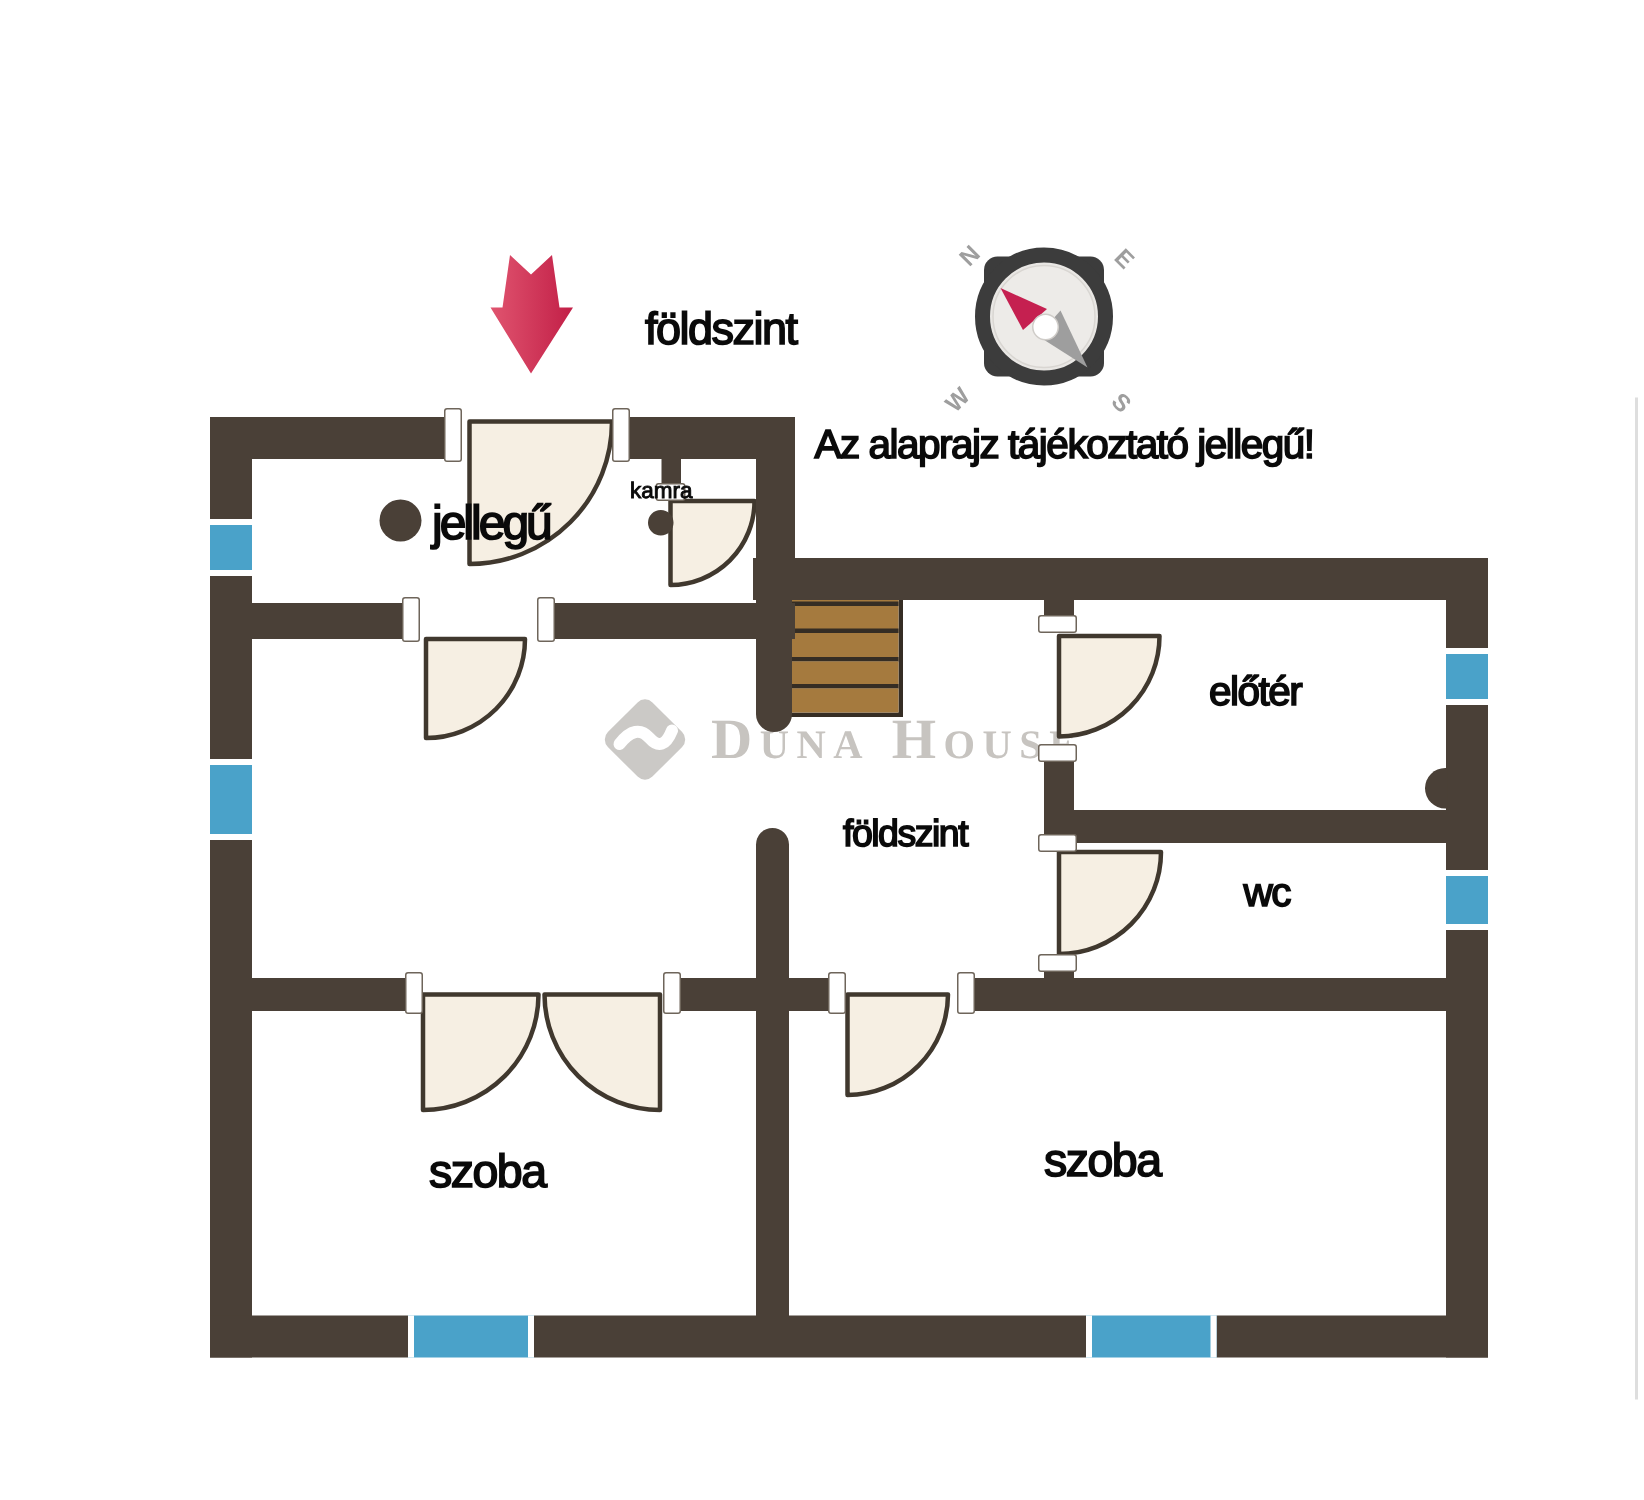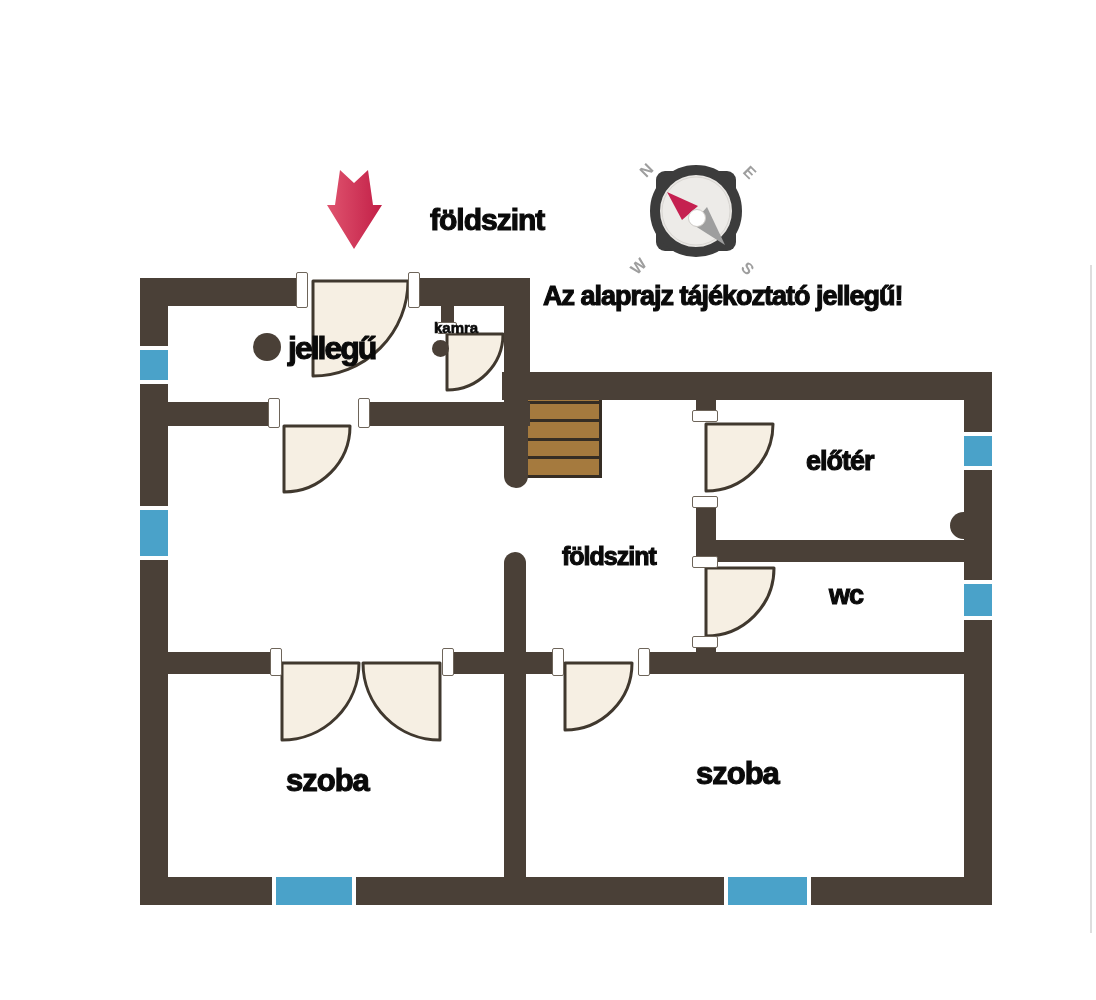--- a/index.html
+++ b/index.html
@@ -11,21 +11,21 @@
   .abs { position:absolute; }
   .wall { position:absolute; background:var(--wall); z-index:4; }
   .window { position:absolute; background:var(--window); z-index:5; box-sizing:border-box; }
   .window.v { border-top:4px solid var(--window-frame); border-bottom:4px solid var(--window-frame); }
   .window.h { border-left:4px solid var(--window-frame); border-right:4px solid var(--window-frame); }
   .jamb { position:absolute; background:#fff; border:1px solid #6e655a; z-index:5; box-sizing:border-box; border-radius:2px; }
   .dot { position:absolute; background:var(--wall); border-radius:50%; z-index:5; }
   .plan-svg { position:absolute; left:0; top:0; z-index:3; }
   .door { fill:var(--door-fill); stroke:var(--door-stroke); stroke-width:3; stroke-linejoin:round; }
   .label {
-    position:absolute; font-weight:700; color:var(--ink);
+    position:absolute; font-weight:400; color:var(--ink);
     -webkit-text-stroke:1.1px var(--ink); letter-spacing:-1px;
     white-space:nowrap; z-index:6; line-height:1;
   }
   .label-sm { -webkit-text-stroke:0.6px var(--ink); }
   #stairs {
     position:absolute; left:524px; top:382px; width:78px; height:96px;
     border:3px solid var(--stair-line); box-sizing:border-box;
     display:flex; flex-direction:column; z-index:2;
   }
   #stairs .tread { flex:1; background:var(--stair-fill); border-bottom:3px solid var(--stair-line); }
@@ -73,20 +73,28 @@
     <polygon points="113,97 80,76 95,59" fill="var(--needle-gray)"></polygon>
     <circle cx="85" cy="70" r="8.5" fill="#ffffff" stroke="#cfccc8" stroke-width="1"></circle>
     <text class="compass-letter" x="34" y="28" text-anchor="middle" transform="rotate(-45 34 22)">N</text>
     <text class="compass-letter" x="138" y="30" text-anchor="middle" transform="rotate(45 138 24)">E</text>
     <text class="compass-letter" x="26" y="124" text-anchor="middle" transform="rotate(-45 26 118)">W</text>
     <text class="compass-letter" x="136" y="126" text-anchor="middle" transform="rotate(45 136 120)">S</text>
   </svg>
 
   <div class="label" style="left:543px; top:283px; font-size:27px;">Az alaprajz tájékoztató jellegű!</div>
 
+  <div id="watermark">
+    <svg width="64" height="66" viewBox="0 0 64 66">
+      <rect x="11" y="12" width="42" height="42" rx="7" fill="#cbc9c6" transform="rotate(45 32 33)"></rect>
+      <path d="M15,36 Q26,22 35,32 T50,27" stroke="#ffffff" stroke-width="8" fill="none" stroke-linecap="round"></path>
+    </svg>
+    <div class="wm-text">Duna House</div>
+    <div class="wm-reg">®</div>
+  </div>
 
   <div id="stairs">
     <div class="tread"></div>
     <div class="tread"></div>
     <div class="tread"></div>
     <div class="tread"></div>
     <div class="tread"></div>
   </div>
 
   <svg class="plan-svg" width="1096" height="1000" viewBox="0 0 1096 1000">
@@ -94,21 +102,21 @@
     <path class="door" d="M284,426 L350,426 A66,66 0 0 1 284,492 Z"></path>
     <path class="door" d="M447,334 L503,334 A56,56 0 0 1 447,390 Z"></path>
     <path class="door" d="M706,424 L773,424 A67,67 0 0 1 706,491 Z"></path>
     <path class="door" d="M706,568 L774,568 A68,68 0 0 1 706,636 Z"></path>
     <path class="door" d="M565,663 L632,663 A67,67 0 0 1 565,730 Z"></path>
     <path class="door" d="M282,663 L359,663 A77,77 0 0 1 282,740 Z"></path>
     <path class="door" d="M440,663 L363,663 A77,77 0 0 0 440,740 Z"></path>
   </svg>
 
   <div class="label" style="left:288px; top:332px; font-size:32px; letter-spacing:-2px;">jellegű</div>
-  <div class="label label-sm" style="left:434px; top:320px; font-size:15px; letter-spacing:0;">kamra</div>
+  <div class="label label-sm" style="left:420px; top:320px; font-size:15px; letter-spacing:0;">kamra</div>
   <div class="label" style="left:562px; top:544px; font-size:25px;">földszint</div>
   <div class="label" style="left:806px; top:448px; font-size:27px;">előtér</div>
   <div class="label" style="left:829px; top:582px; font-size:27px;">wc</div>
   <div class="label" style="left:286px; top:765px; font-size:31px;">szoba</div>
   <div class="label" style="left:696px; top:758px; font-size:31px;">szoba</div>
 
 <div class="wall" style="left: 140px; top: 278px; width: 168px; height: 28px; border-radius: 0px;"></div>
     <div class="wall" style="left: 412px; top: 278px; width: 118px; height: 28px; border-radius: 0px;"></div>
     <div class="wall" style="left: 140px; top: 278px; width: 28px; height: 68px; border-radius: 0px;"></div>
     <div class="wall" style="left: 140px; top: 384px; width: 28px; height: 122px; border-radius: 0px;"></div>

